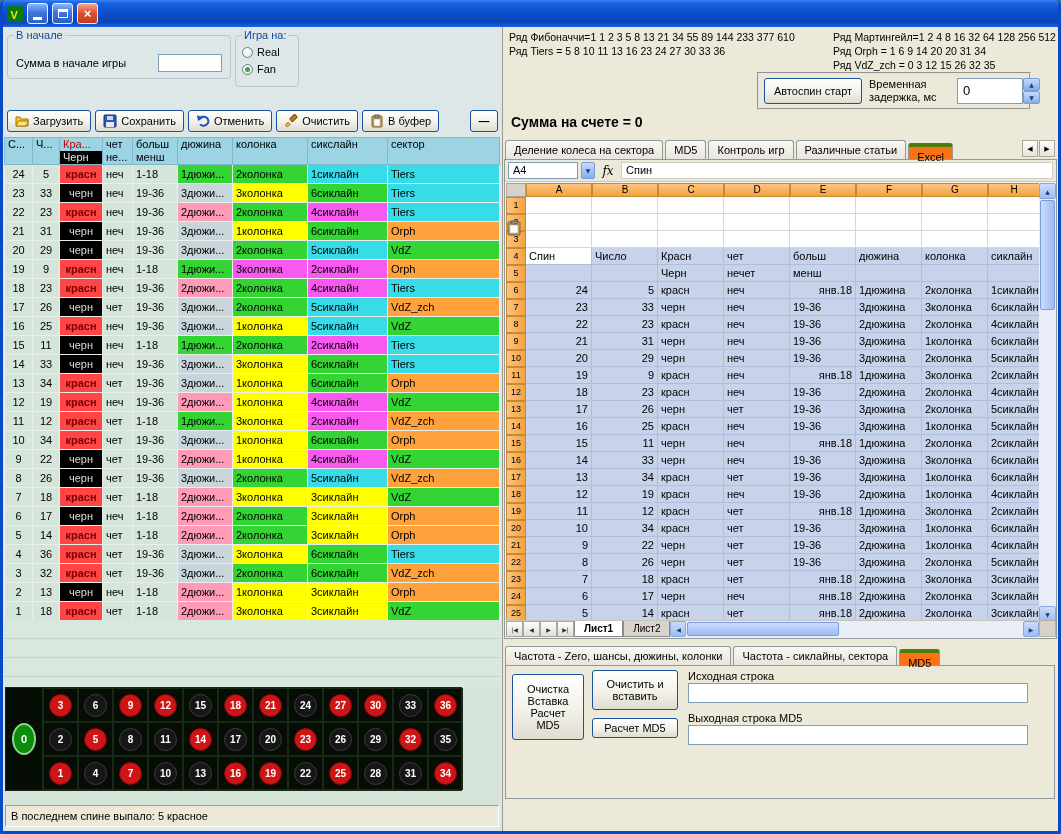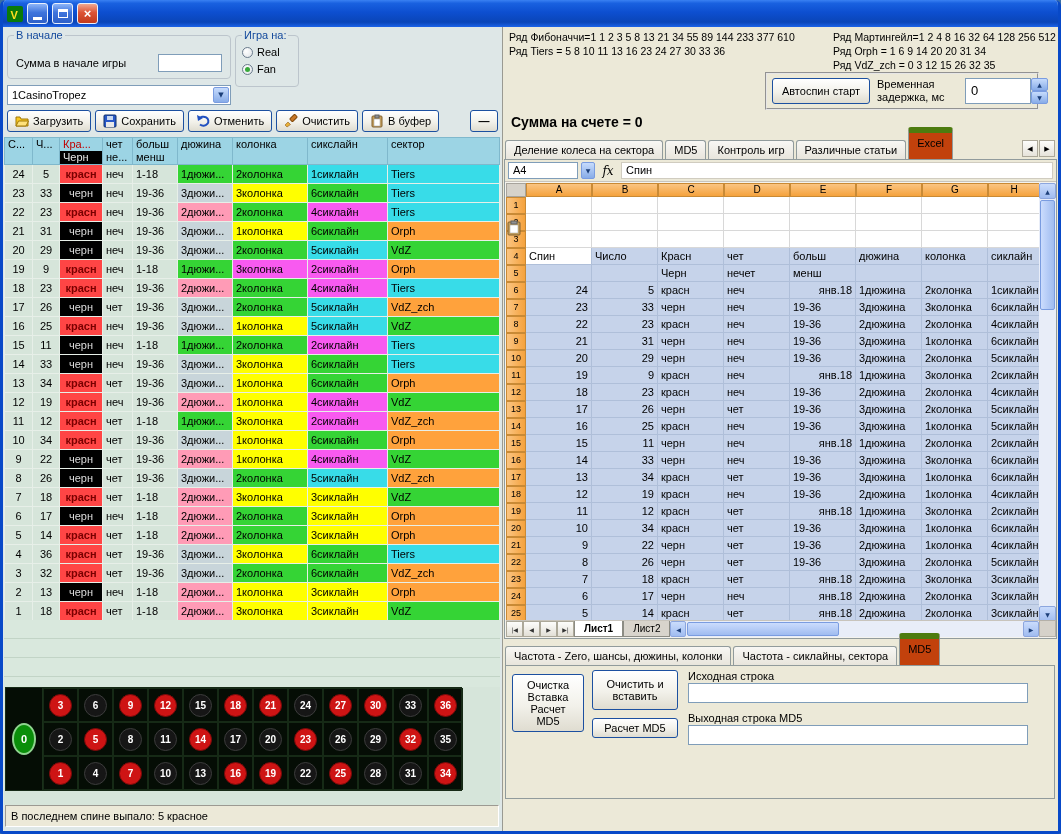--- a/index.html
+++ b/index.html
@@ -64,36 +64,36 @@
   .b-row{display:flex;height:34px}
   .b-cell{width:35px;border:1px solid #162A16;display:flex;align-items:center;justify-content:center}
   .disc{width:23px;height:23px;border-radius:50%;color:#fff;font-size:10px;font-weight:bold;display:flex;align-items:center;justify-content:center}
   .disc.red{background:#CE1414;border:1px solid #7A0A0A}
   .disc.blk{background:#161616;border:1px solid #3C3C3C}
   .statusbar{position:absolute;left:2px;top:778px;right:3px;height:22px;background:#ECE9D8;border:1px solid;border-color:#9C9A92 #FFF #FFF #9C9A92;display:flex;align-items:center;padding:0 5px;font-size:11px}
   
   .series{position:absolute;font-size:10.5px;line-height:14px;color:#000;white-space:nowrap}
   #series-left{left:6px;top:3px}
   #series-right{left:330px;top:3px}
-  .autospin-box{position:absolute;left:262px;top:45px;width:274px;height:38px;border:2px groove #E6E6E6}
+  .autospin-box{position:absolute;left:254px;top:45px;width:274px;height:38px;border:2px groove #E6E6E6}
   .autospin-btn{position:absolute;left:5px;top:4px;width:98px;height:26px}
   .delay-lbl{position:absolute;left:110px;top:4px;width:86px;font-size:11px;line-height:13px}
   .spinbox{position:absolute;left:198px;top:4px;width:86px;height:26px}
   .spin-val{position:absolute;left:0;top:0;width:66px;height:26px;background:#fff;border:1px solid #7F9DB9;font-size:13px;line-height:24px;padding-left:5px}
   .spin-btns{position:absolute;left:66px;top:0;width:17px;height:26px;display:flex;flex-direction:column}
   .sb{flex:1;display:flex;align-items:center;justify-content:center;font-size:6px;font-family:"DejaVu Sans",sans-serif;color:#1B3E78;
     background:linear-gradient(180deg,#C6DBFC,#88ACE8);border:1px solid #7A9CE0;border-radius:2px}
   .balance{position:absolute;left:8px;top:87px;font-size:14px;font-weight:bold}
   
   .tabstrip{position:absolute;display:flex;align-items:flex-end;gap:2px;height:22px}
   #top-tabs{left:2px;top:110px}
   #bottom-tabs{left:2px;top:616px}
   .tab{height:19px;line-height:18px;padding:0 8px;font-size:11px;background:linear-gradient(180deg,#F8F7F4,#E8E5DC);
     border:1px solid #919B9C;border-bottom:none;border-radius:3px 3px 0 0;white-space:nowrap}
-  .tab.active{height:32px;line-height:20px;background:#c2410c;border-top:6px solid #4d7c0f;position:relative;z-index:3}
+  .tab.active{height:16px;line-height:20px;background:#f97316;border-top:4px solid #4d7c0f;position:relative;z-index:3}
   .tab-scroll{position:absolute;right:3px;top:113px;display:flex;gap:1px}
   .tsb{width:16px;height:17px;border:1px solid #ACA899;background:linear-gradient(180deg,#FDFDFB,#E6E3DA);display:flex;align-items:center;justify-content:center;font-size:7px;font-family:"DejaVu Sans",sans-serif}
   
   .excel-frame{position:absolute;left:1px;top:132px;width:553px;height:480px;border:1px solid #919B9C;background:#F4F3EE;z-index:2}
   .formula-bar{position:absolute;left:0;top:0;right:0;height:22px;background:#ECE9D8;border-bottom:1px solid #C8C4BC;display:flex;align-items:center;gap:3px;padding:0 3px}
   .name-box{width:70px;height:17px;background:#fff;border:1px solid #7F9DB9;font-size:11px;line-height:15px;padding-left:4px}
   .name-drop{width:14px;height:17px;display:flex;align-items:center;justify-content:center;font-size:6px;font-family:"DejaVu Sans",sans-serif;color:#1B3E78;background:linear-gradient(180deg,#C6DBFC,#88ACE8);border:1px solid #7A9CE0;border-radius:2px}
   .fx{width:20px;text-align:center;font-style:italic;font-family:"DejaVu Serif",serif;font-size:12px}
   .formula-text{flex:1;height:17px;background:#fff;border:1px solid #D0CCC0;font-size:11px;line-height:15px;padding-left:4px}
   #excel-grid{position:absolute;left:1px;top:23px;width:534px;height:439px;overflow:hidden;background:#fff;
@@ -114,21 +114,21 @@
   .sheet-tab{padding:0 9px;font-size:10px;line-height:15px;background:#D8D4CC;border:1px solid #8C8C84;border-top:none}
   .sheet-tab.active{background:#FFFFFF;font-weight:bold}
   .hscroll{flex:1;display:flex;background:#E8EDF8}
   .hs-btn{width:16px;background:linear-gradient(180deg,#CADCFC,#A0BCF0);border:1px solid #8CA6DE;border-radius:2px;display:flex;align-items:center;justify-content:center;font-size:6px;font-family:"DejaVu Sans",sans-serif;color:#1B3E78}
   .hs-track{flex:1;position:relative}
   .hs-thumb{position:absolute;left:1px;top:1px;bottom:1px;width:45%;background:linear-gradient(180deg,#CBDCFD,#A0BCF0);border:1px solid #7A9CE0;border-radius:2px}
   .corner-sq{position:absolute;right:0;bottom:1px;width:17px;height:17px;background:#D6D2CA;border:1px solid #B4B0A8}
   .paste-icon{position:absolute;left:2px;top:60px;z-index:4}
   
   .md5-frame{position:absolute;left:2px;top:638px;width:550px;height:134px;border:1px solid #919B9C;background:#ECE9D8;z-index:2}
-  .big-btn{position:absolute;left:6px;top:8px;width:72px;height:58px;white-space:normal;text-align:center;line-height:12px;padding:16px}
+  .big-btn{position:absolute;left:6px;top:8px;width:72px;height:66px;white-space:normal;text-align:center;line-height:12px;padding:16px}
   .paste-btn{position:absolute;left:86px;top:4px;width:86px;height:40px;white-space:normal;text-align:center;line-height:12px}
   .calc-btn{position:absolute;left:86px;top:52px;width:86px;height:20px}
   .md5-lbl{position:absolute;font-size:11px}
   .l1{left:182px;top:4px}
   .l2{left:182px;top:46px}
   .in1{position:absolute;left:182px;top:17px;width:340px;height:20px}
   .in2{position:absolute;left:182px;top:59px;width:340px;height:20px}
 </style>
 </head>
 <body>
@@ -169,24 +169,20 @@
             </div>
           </div>
       </fieldset>
 
       <fieldset class="fs fs1">
         <legend>В начале</legend>
         <span class="lbl">Сумма в начале игры</span>
         <input class="edit sum-input" value="" style="">
       </fieldset>
 
-      <div class="combo">
-        <span class="combo-text">1CasinoTropez</span>
-        <span class="combo-btn">▼</span>
-      </div>
 
       <div class="toolbar">
         <button class="xpbtn tbn">
           <svg class="ic" width="14" height="14">
               <path d="M1 12 V3 h4 l1 2 h7 v7 z" fill="#F8C820" stroke="#A07808" stroke-width="1"></path>
               <path d="M1 12 L3.5 7 h10 L11 12 z" fill="#FFE27A" stroke="#A07808" stroke-width="1"></path>
             </svg>
           <span>Загрузить</span>
         </button>
         <button class="xpbtn tbn">

